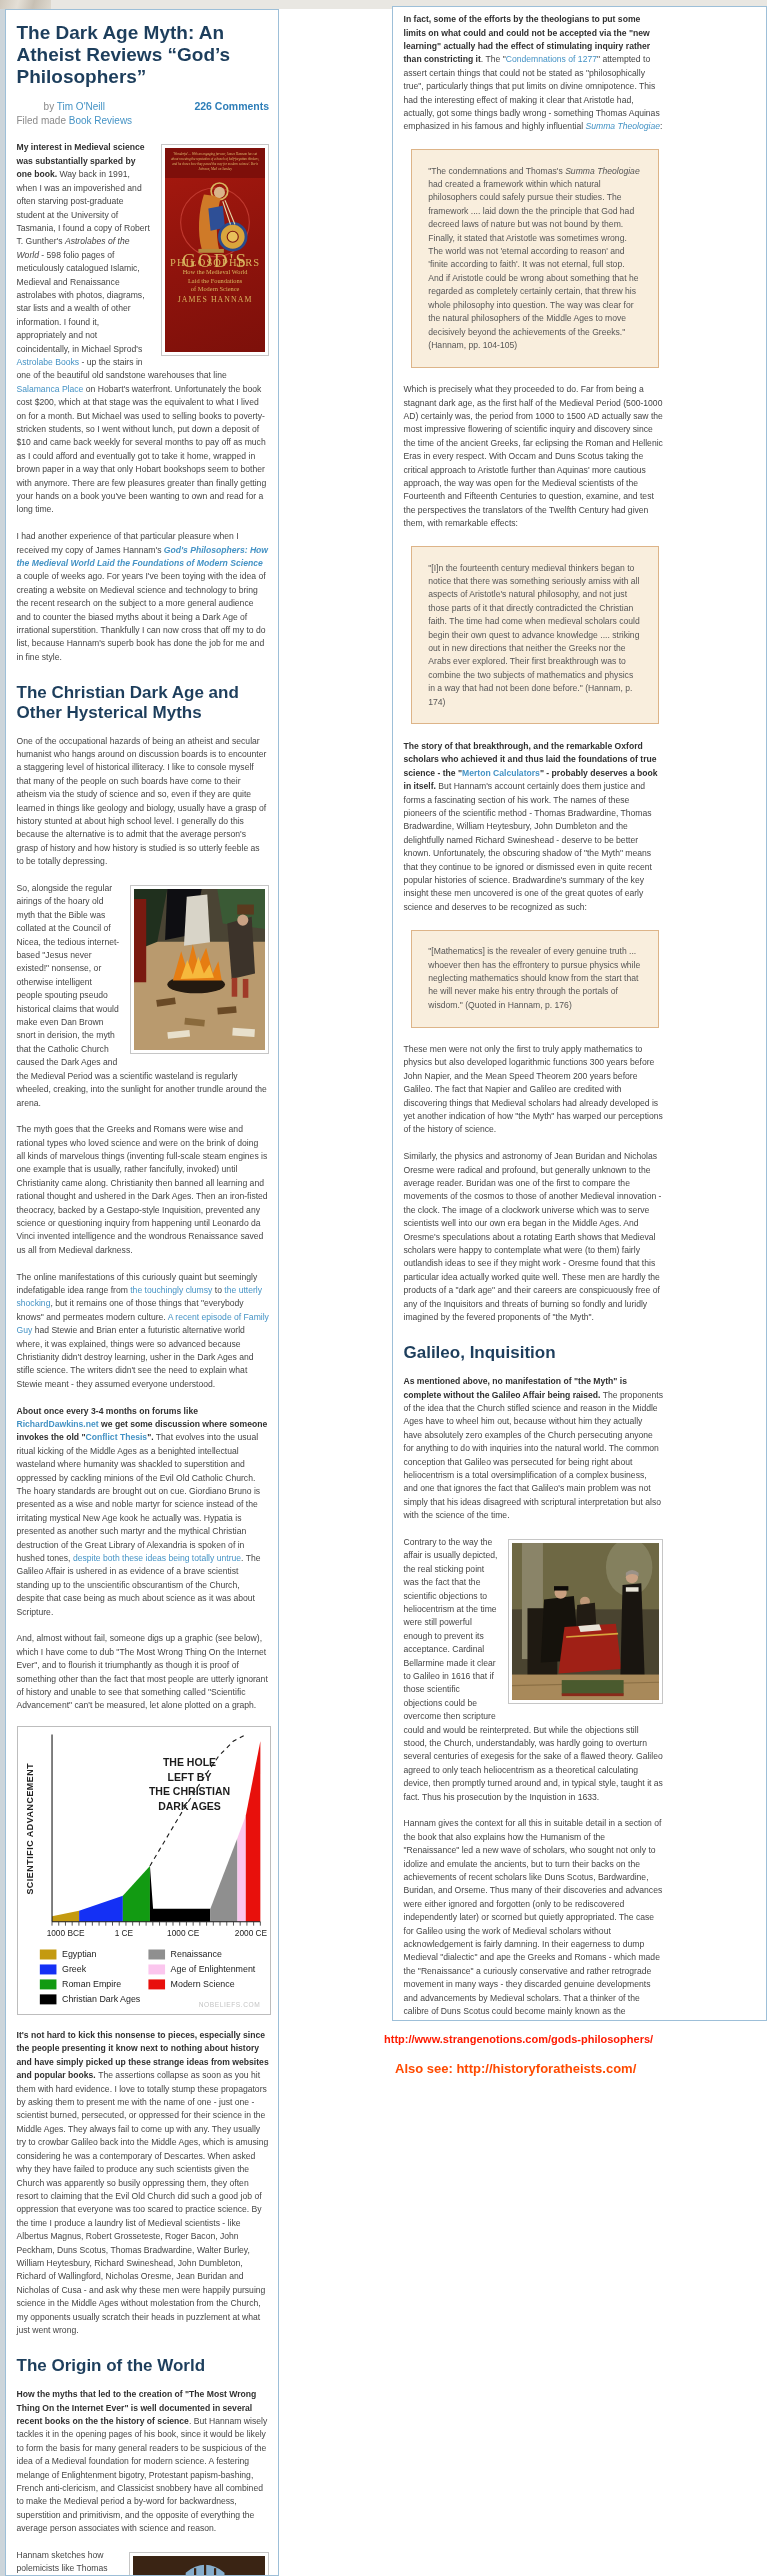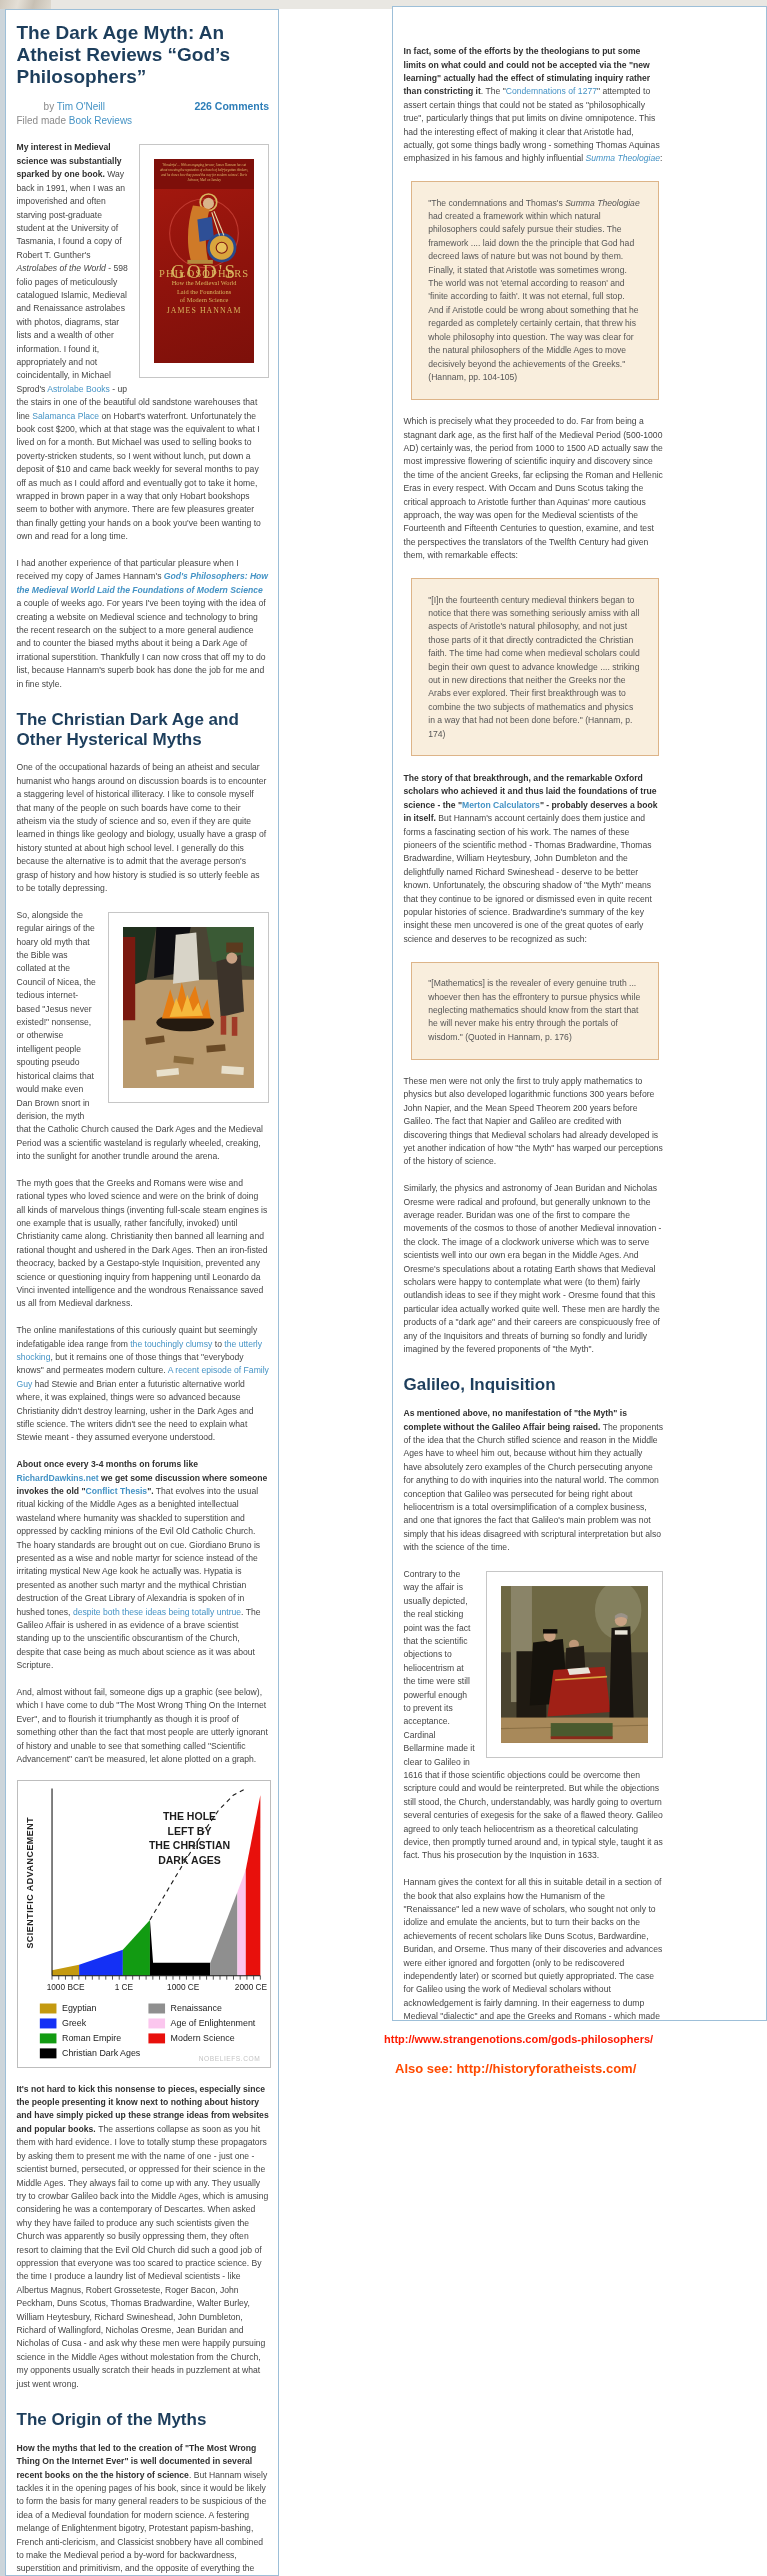--- a/index.html
+++ b/index.html
@@ -4,34 +4,34 @@
 <style>
   html,body{margin:0;padding:0;background:#000;}
   #canvas{position:relative;width:767px;height:2576px;background:#ffffff;overflow:hidden;font-family:"Liberation Sans",sans-serif;}
   .top-strip{position:absolute;left:0;top:0;width:767px;height:8.9px;background:#e9e7e2;}
   .marble{position:absolute;left:0;top:0;width:51px;height:8.9px;background:linear-gradient(105deg,#cfc8bc,#e4dfd6 35%,#c7c0b4 65%,#ded9cf);}
   .left-edge{position:absolute;left:0;top:8.9px;width:5px;height:2567px;background:#ccd5db;}
   .panel{position:absolute;background:#fff;border:0.6px solid #9dbfd8;box-sizing:border-box;}
   #left-panel{left:5px;top:8.9px;width:274px;height:2567px;overflow:hidden;}
   #right-panel{left:392px;top:5.5px;width:375px;height:2015px;overflow:hidden;}
   .left-inner{padding:6.6px 8.9px 11px 10.5px;}
-  .right-inner{padding:6.6px 103px 13.3px 10.5px;margin-top:32px;}
+  .right-inner{padding:6.6px 103px 13.3px 10.5px;}
   h1#page-title{font-size:19px;line-height:1.16;font-weight:bold;color:#1d3e5c;margin:5.5px 0 12px 0;}
   .byline-row{display:flex;justify-content:space-between;align-items:flex-start;font-size:10px;color:#8a8a8a;}
   .byline-left{line-height:1.35;text-align:center;}
   .comments{color:#2e7eb8;font-weight:bold;font-size:10.5px;white-space:nowrap;}
   .filed{font-size:10px;color:#8a8a8a;margin:0 0 14.4px 0;line-height:1.35;}
   .lnk{color:#4593c5;text-decoration:none;cursor:pointer;}
   .para{font-size:8.6px;line-height:1.56;color:#454545;margin:0 0 13.3px 0;}
   .run-b{font-weight:bold;color:#313131;}
   .lnk{color:#4593c5;}
   .run-i{font-style:italic;}
   h2.section{font-size:17px;line-height:1.16;font-weight:bold;color:#1d3e5c;margin:19px 0 12px 0;}
   .quote{background:#f9eedd;border:1.1px solid #ddb488;padding:14.4px 16.6px;margin:15.5px 4.4px 15.5px 7.2px;font-size:8.6px;line-height:1.56;color:#565656;}
-  .img-frame{border:0.6px solid #c6c6c6;padding:14px;background:#fff;line-height:0;}
+  .img-frame{border:0.6px solid #c6c6c6;padding:3px;background:#fff;line-height:0;}
   .float-right{float:right;margin:2.8px 0 7.8px 10px;}
   .chart-frame{border:0.6px solid #bdbdbd;background:#fff;padding:3.3px;width:254px;box-sizing:border-box;margin:1.1px 0 14.4px 0;line-height:0;}
   
   .book-cover{width:100px;height:204px;background:linear-gradient(160deg,#a8190f,#8e130c 55%,#7d100a);overflow:hidden;text-align:center;}
   .bc-blurb{font-family:"Liberation Serif",serif;font-style:italic;font-size:3.3px;line-height:1.6;color:#e2bd6e;background:#7e0f0a;padding:3.3px 4.4px 2.8px 4.4px;height:24px;overflow:hidden;}
   .bc-title{font-family:"Liberation Serif",serif;font-size:19px;letter-spacing:2.2px;color:#d8b55e;margin-top:1.1px;}
   .bc-title2{font-family:"Liberation Serif",serif;font-size:10.5px;letter-spacing:1.1px;color:#d8b55e;margin-top:1.1px;}
   .bc-sub{font-family:"Liberation Serif",serif;font-size:6.4px;line-height:1.4;color:#d8b55e;margin-top:5px;white-space:pre-line;}
   .bc-author{font-family:"Liberation Serif",serif;font-size:7.8px;letter-spacing:1.1px;color:#d8b55e;margin-top:5.5px;}
   .footer-url{position:absolute;font-weight:bold;white-space:nowrap;}
@@ -166,21 +166,21 @@
               <text x="74" y="491" font-size="16" fill="#1c1c1c" font-family="Liberation Sans, sans-serif">Christian Dark Ages</text>
               <rect x="230" y="396" width="30" height="18" fill="#8F8F8F"></rect>
               <text x="270" y="410" font-size="16" fill="#1c1c1c" font-family="Liberation Sans, sans-serif">Renaissance</text>
               <rect x="230" y="423" width="30" height="18" fill="#FBC6EE"></rect>
               <text x="270" y="437" font-size="16" fill="#1c1c1c" font-family="Liberation Sans, sans-serif">Age of Enlightenment</text>
               <rect x="230" y="450" width="30" height="18" fill="#E8100C"></rect>
               <text x="270" y="464" font-size="16" fill="#1c1c1c" font-family="Liberation Sans, sans-serif">Modern Science</text>
               <text x="432" y="499" text-anchor="end" font-size="12" letter-spacing="1" fill="#c4c4c4" font-family="Liberation Sans, sans-serif">NOBELIEFS.COM</text>
             </svg></div>
           <div class="para"><span class="run-b">It's not hard to kick this nonsense to pieces, especially since the people presenting it know next to nothing about history and have simply picked up these strange ideas from websites and popular books. </span><span>The assertions collapse as soon as you hit them with hard evidence. I love to totally stump these propagators by asking them to present me with the name of one - just one - scientist burned, persecuted, or oppressed for their science in the Middle Ages. They always fail to come up with any. They usually try to crowbar Galileo back into the Middle Ages, which is amusing considering he was a contemporary of Descartes. When asked why they have failed to produce any such scientists given the Church was apparently so busily oppressing them, they often resort to claiming that the Evil Old Church did such a good job of oppression that everyone was too scared to practice science. By the time I produce a laundry list of Medieval scientists - like Albertus Magnus, Robert Grosseteste, Roger Bacon, John Peckham, Duns Scotus, Thomas Bradwardine, Walter Burley, William Heytesbury, Richard Swineshead, John Dumbleton, Richard of Wallingford, Nicholas Oresme, Jean Buridan and Nicholas of Cusa - and ask why these men were happily pursuing science in the Middle Ages without molestation from the Church, my opponents usually scratch their heads in puzzlement at what just went wrong.</span></div>
-          <h2 class="section">The Origin of the Myths</h2>
+          <h2 class="section">The Origin of the World</h2>
           <div class="para"><span class="run-b">How the myths that led to the creation of "The Most Wrong Thing On the Internet Ever" is well documented in several recent books on the the history of science</span><span>. But Hannam wisely tackles it in the opening pages of his book, since it would be likely to form the basis for many general readers to be suspicious of the idea of a Medieval foundation for modern science. A festering melange of Enlightenment bigotry, Protestant papism-bashing, French anti-clericism, and Classicist snobbery have all combined to make the Medieval period a by-word for backwardness, superstition and primitivism, and the opposite of everything the average person associates with science and reason.</span></div>
           <div class="para"><div class="img-frame float-right"><svg width="132" height="133" viewBox="0 0 238 240" style="font-size:15.5px">
                 <rect x="0" y="0" width="238" height="240" fill="#50351d"></rect>
                 <rect x="0" y="0" width="238" height="60" fill="#3a2414"></rect>
                 <path d="M95,90 L95,30 Q130,2 165,30 L165,90 Z" fill="#86aecd"></path>
                 <line x1="112" y1="22" x2="112" y2="90" stroke="#3a2414" stroke-width="4"></line>
                 <line x1="130" y1="14" x2="130" y2="90" stroke="#3a2414" stroke-width="4"></line>
                 <line x1="148" y1="22" x2="148" y2="90" stroke="#3a2414" stroke-width="4"></line>
                 <polygon points="55,122 212,116 226,166 40,176" fill="#c29a3c"></polygon>
                 <line x1="60" y1="140" x2="215" y2="134" stroke="#dab95c" stroke-width="3"></line>

